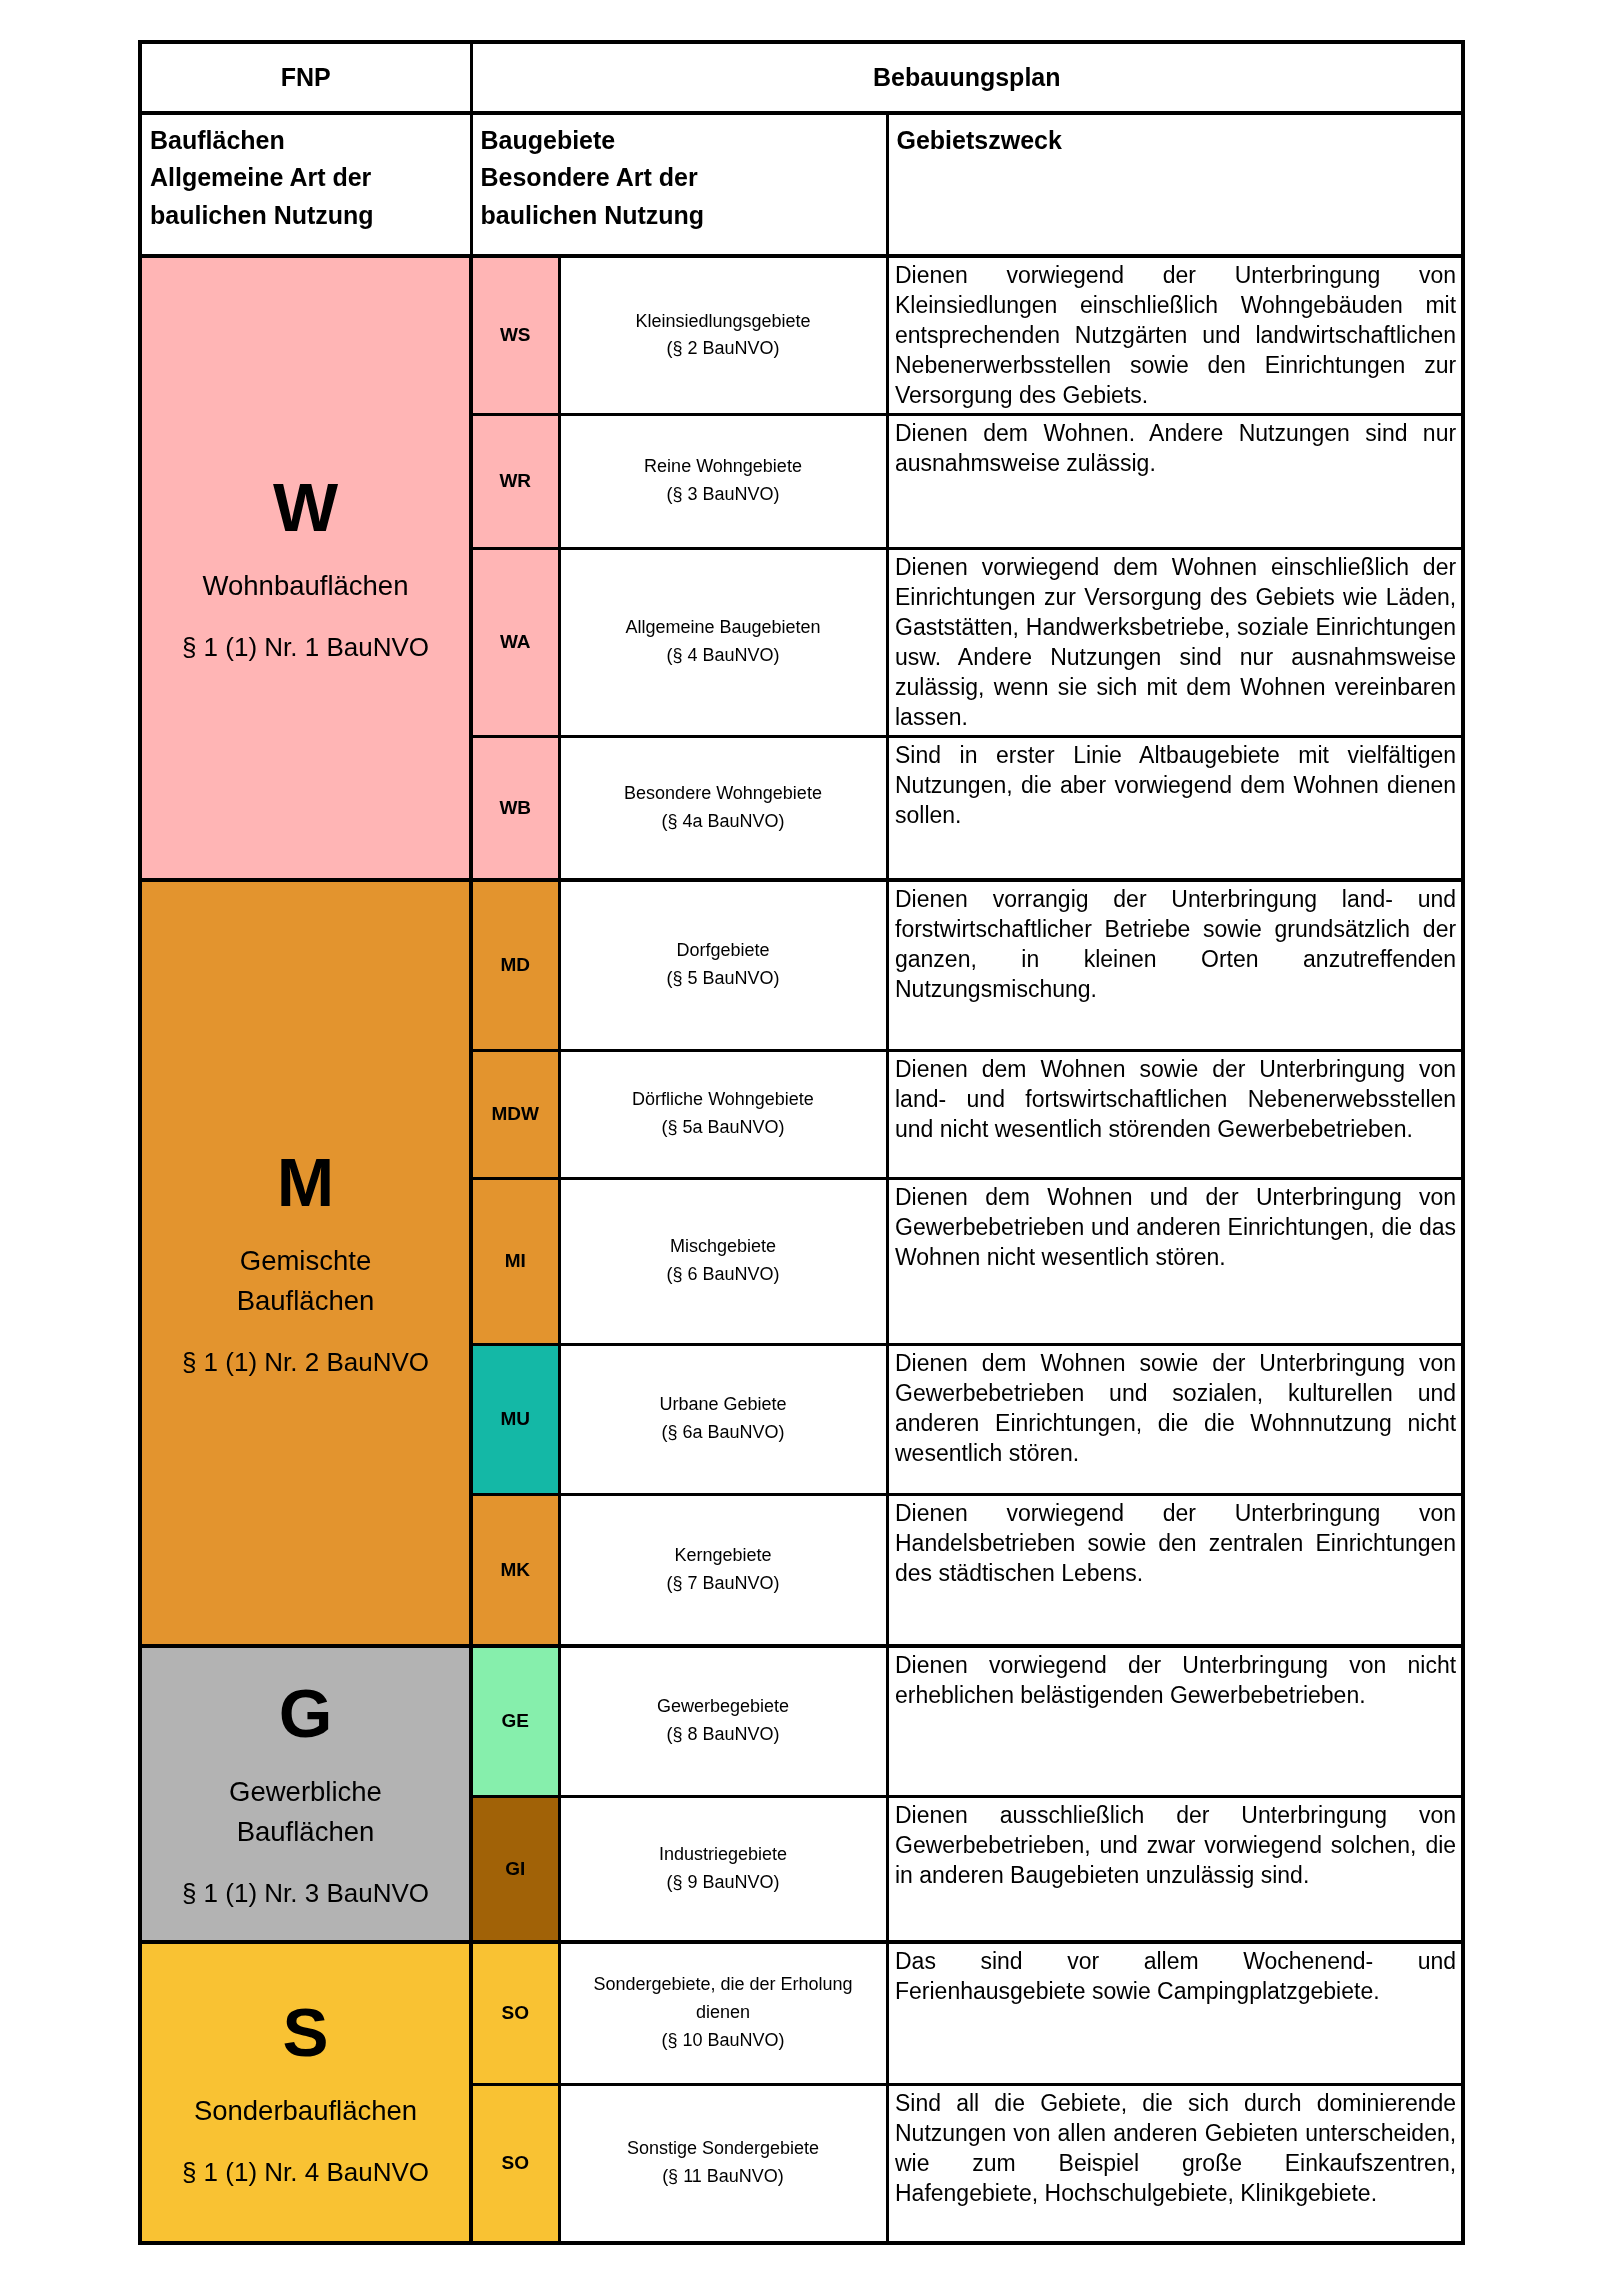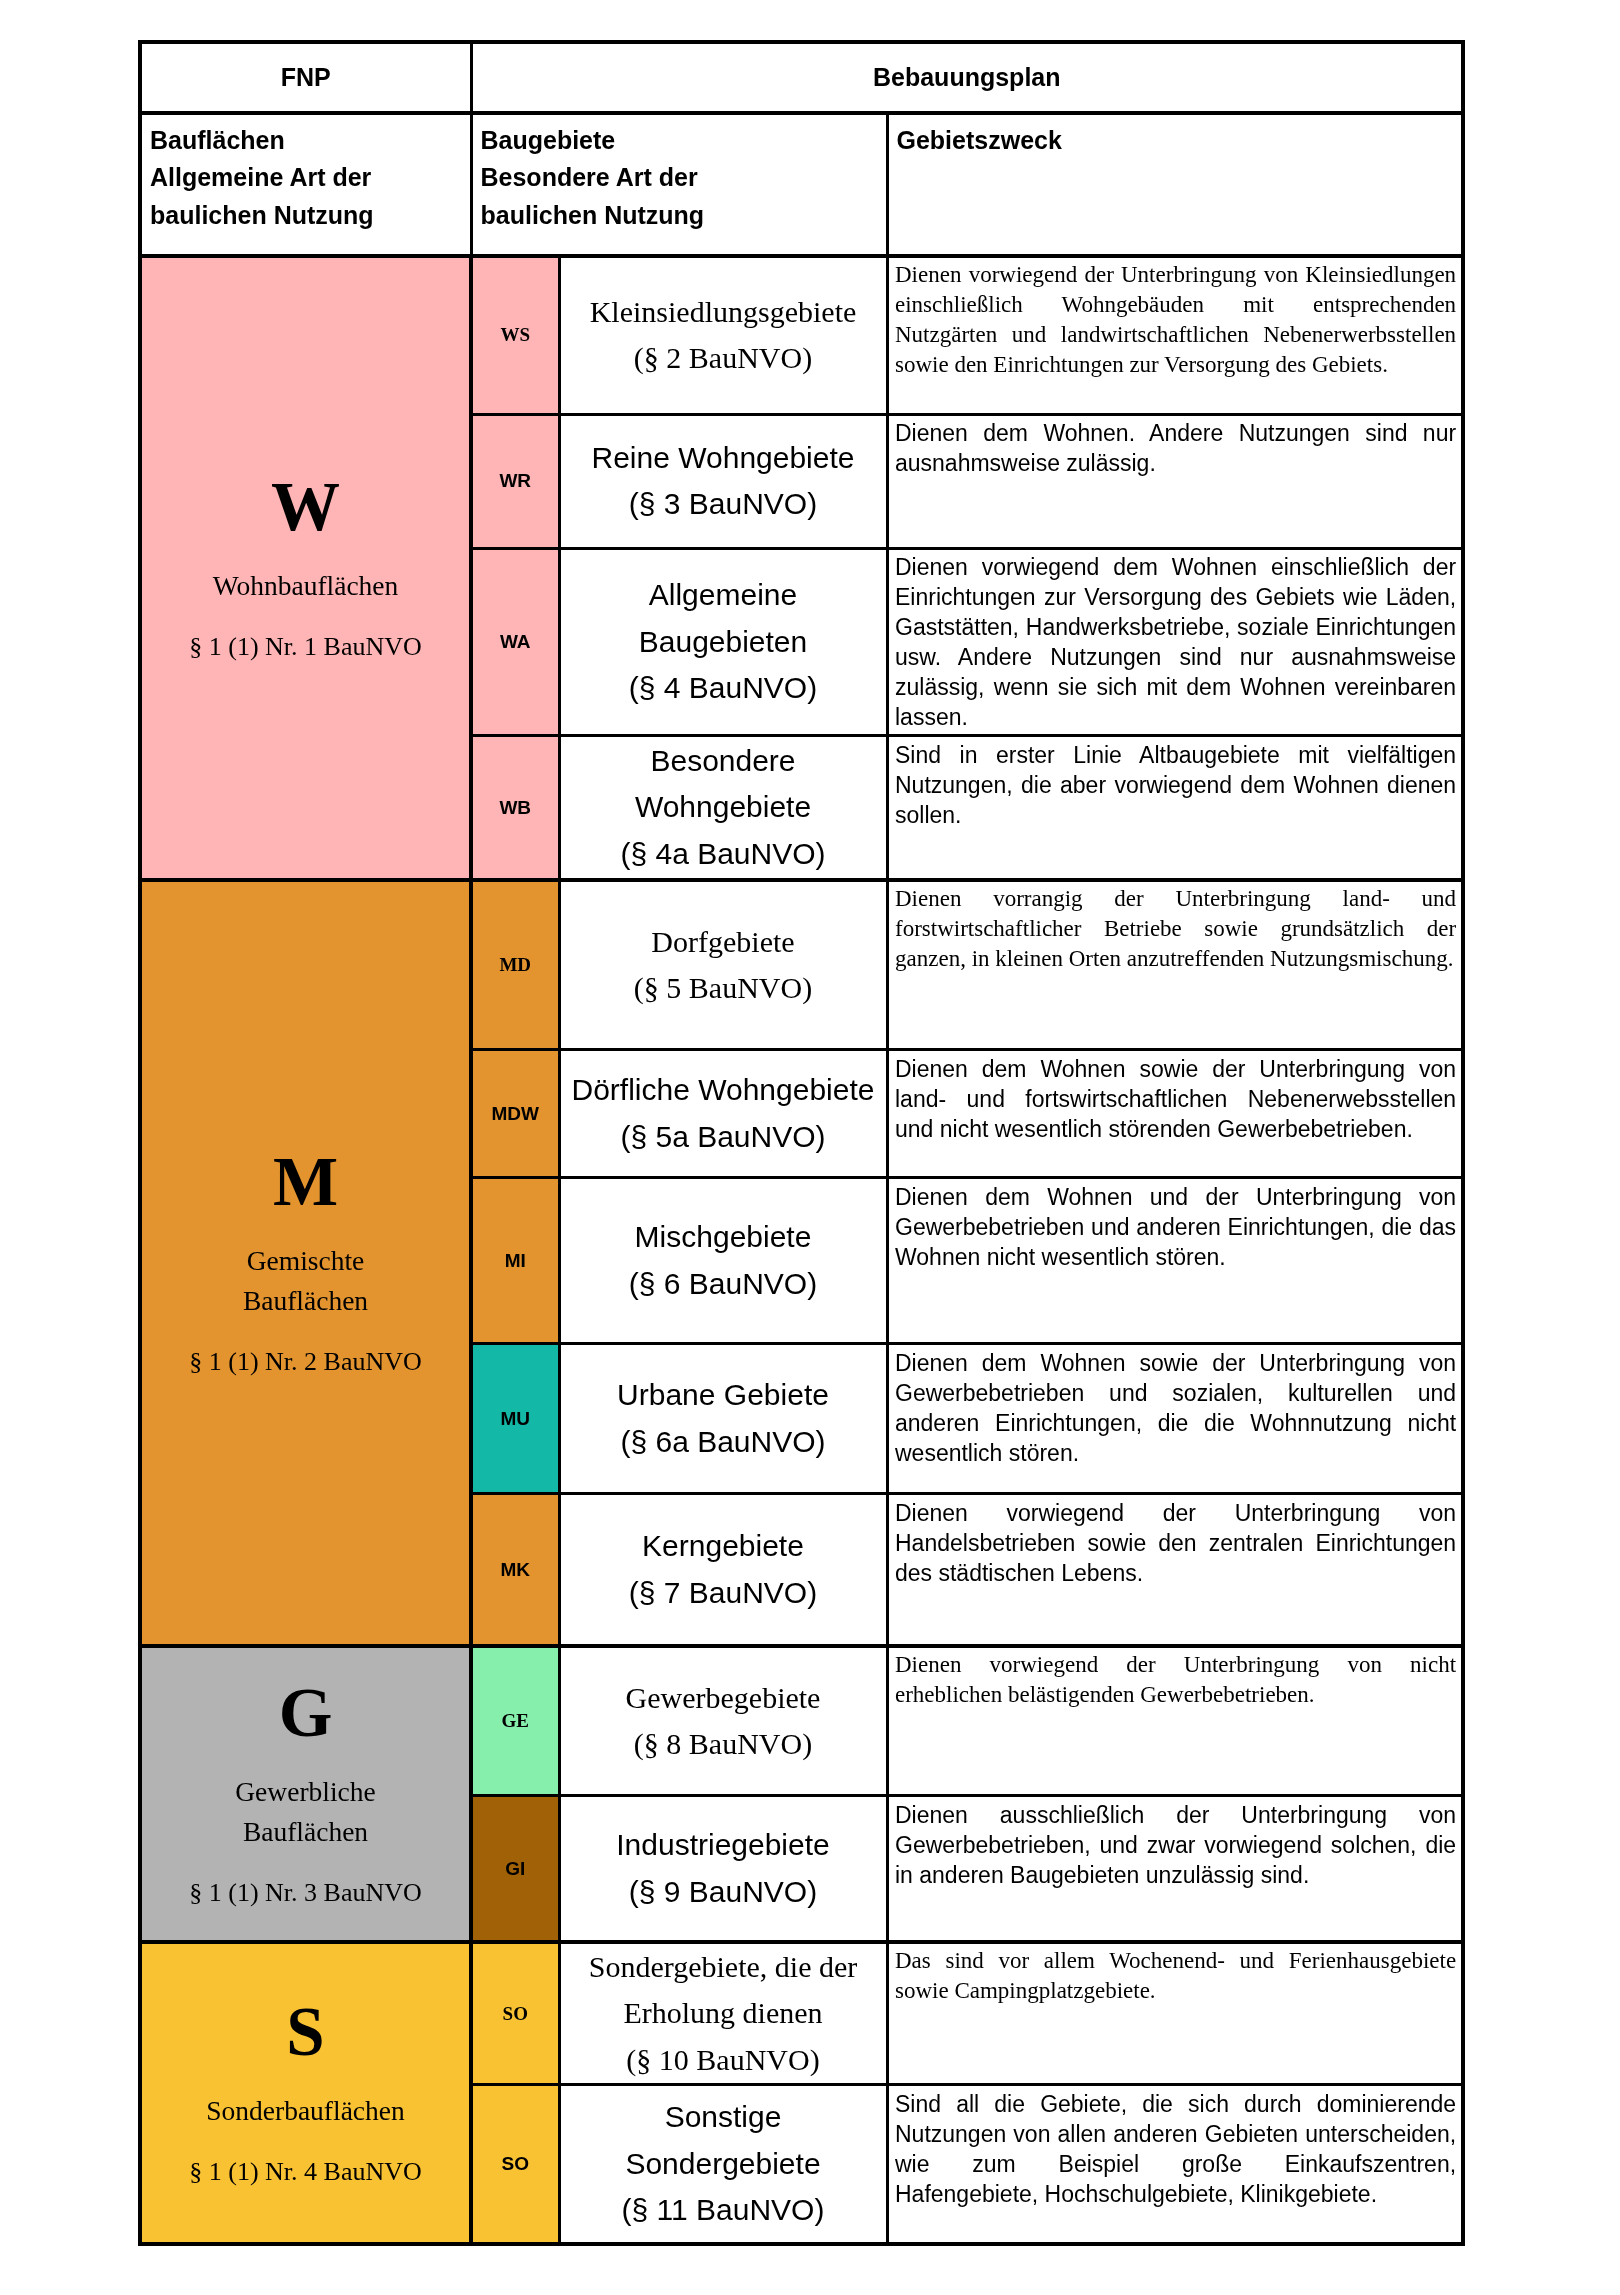--- a/index.html
+++ b/index.html
@@ -31,29 +31,29 @@
   }
   .group-letter{font-size:69px;font-weight:bold;line-height:1;}
   .group-name{font-size:27.5px;line-height:1.45;margin-top:24px;white-space:pre-line;}
   .group-law{font-size:26px;margin-top:26px;}
   
   td.abbr-cell{
     text-align:center;vertical-align:middle;font-size:19px;font-weight:bold;
   }
   
   td.gname-cell{
-    text-align:center;vertical-align:middle;font-size:30px;line-height:1.55;
+    text-align:center;vertical-align:middle;font-size:18px;line-height:1.55;
     padding:0 4.9px;background:#fff;
   }
   
   td.purpose-cell{
     vertical-align:top;text-align:justify;font-size:23px;line-height:30px;
     padding:2.4px 4.9px 2.4px 6.5px;background:#fff;
   }
-  tr.group-start td{border-top:4.9px solid #000;font-family:Liberation Serif, serif;}
+  tr.group-start td{border-top:4.9px solid #000;}
 </style>
 </head>
 <body>
 
 <table class="plan-table">
   <colgroup>
     <col class="c1">
       <col class="c2">
       <col class="c3">
       <col class="c4">

